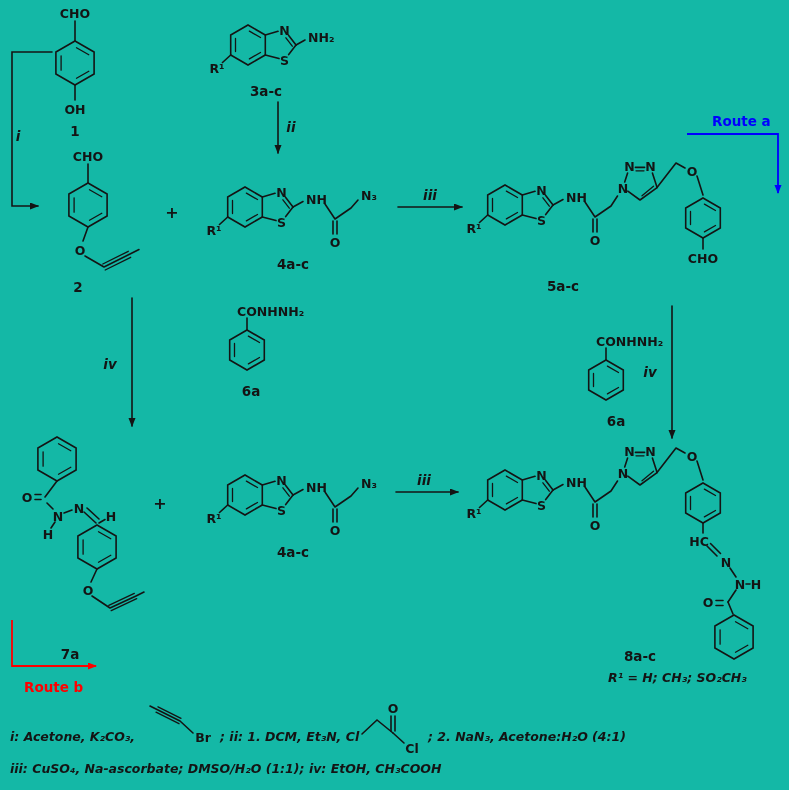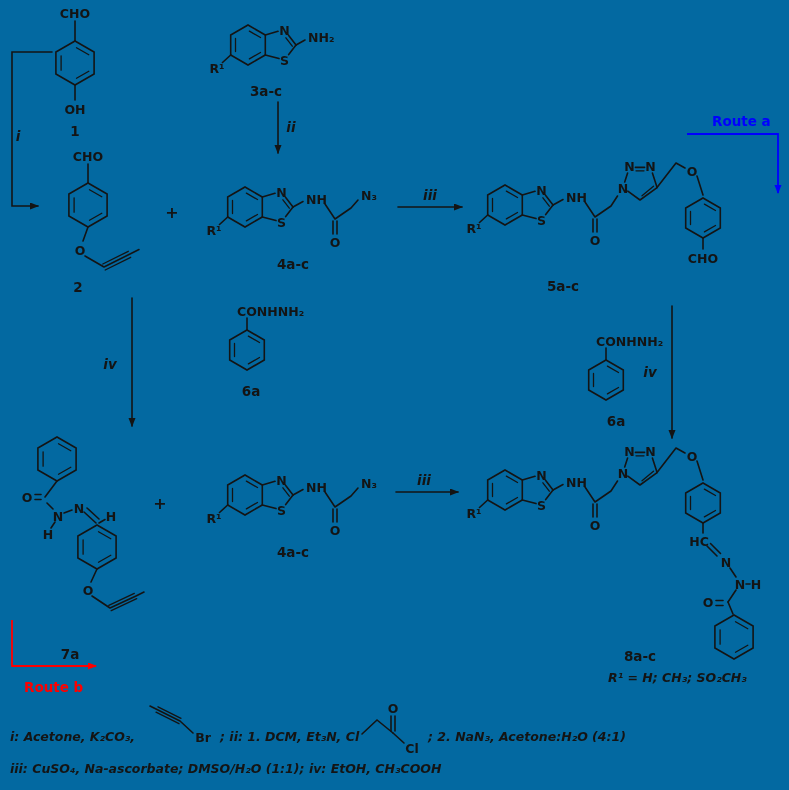--- a/index.html
+++ b/index.html
@@ -1,16 +1,16 @@
 <!DOCTYPE html>
 <html><head>
 <meta charset="utf-8">
 <style>
   html,body{margin:0;padding:0;background:#ffffff;}
-  .page{position:relative;width:789px;height:790px;background:#0369a1;overflow:hidden;
+  .page{position:relative;width:789px;height:790px;background:#14b8a6;overflow:hidden;
         font-family:"DejaVu Sans",sans-serif;}
   svg text{font-family:"DejaVu Sans",sans-serif;}
   .bond{stroke:#141414;stroke-width:1.6;fill:none;stroke-linecap:round;}
   .bond2{stroke-width:1.3;}
   .atom{font-size:12.5px;font-weight:bold;fill:#141414;dominant-baseline:central;}
   .lbl{font-size:13.5px;font-weight:bold;fill:#141414;dominant-baseline:central;}
   .step{font-size:13.5px;font-weight:bold;font-style:italic;fill:#141414;dominant-baseline:central;}
   .plus{font-size:16px;font-weight:bold;fill:#141414;dominant-baseline:central;}
   .fn{font-size:12.5px;font-weight:bold;font-style:italic;fill:#141414;}
   .routeT{font-size:13.5px;font-weight:bold;fill:#0000FF;dominant-baseline:central;}

